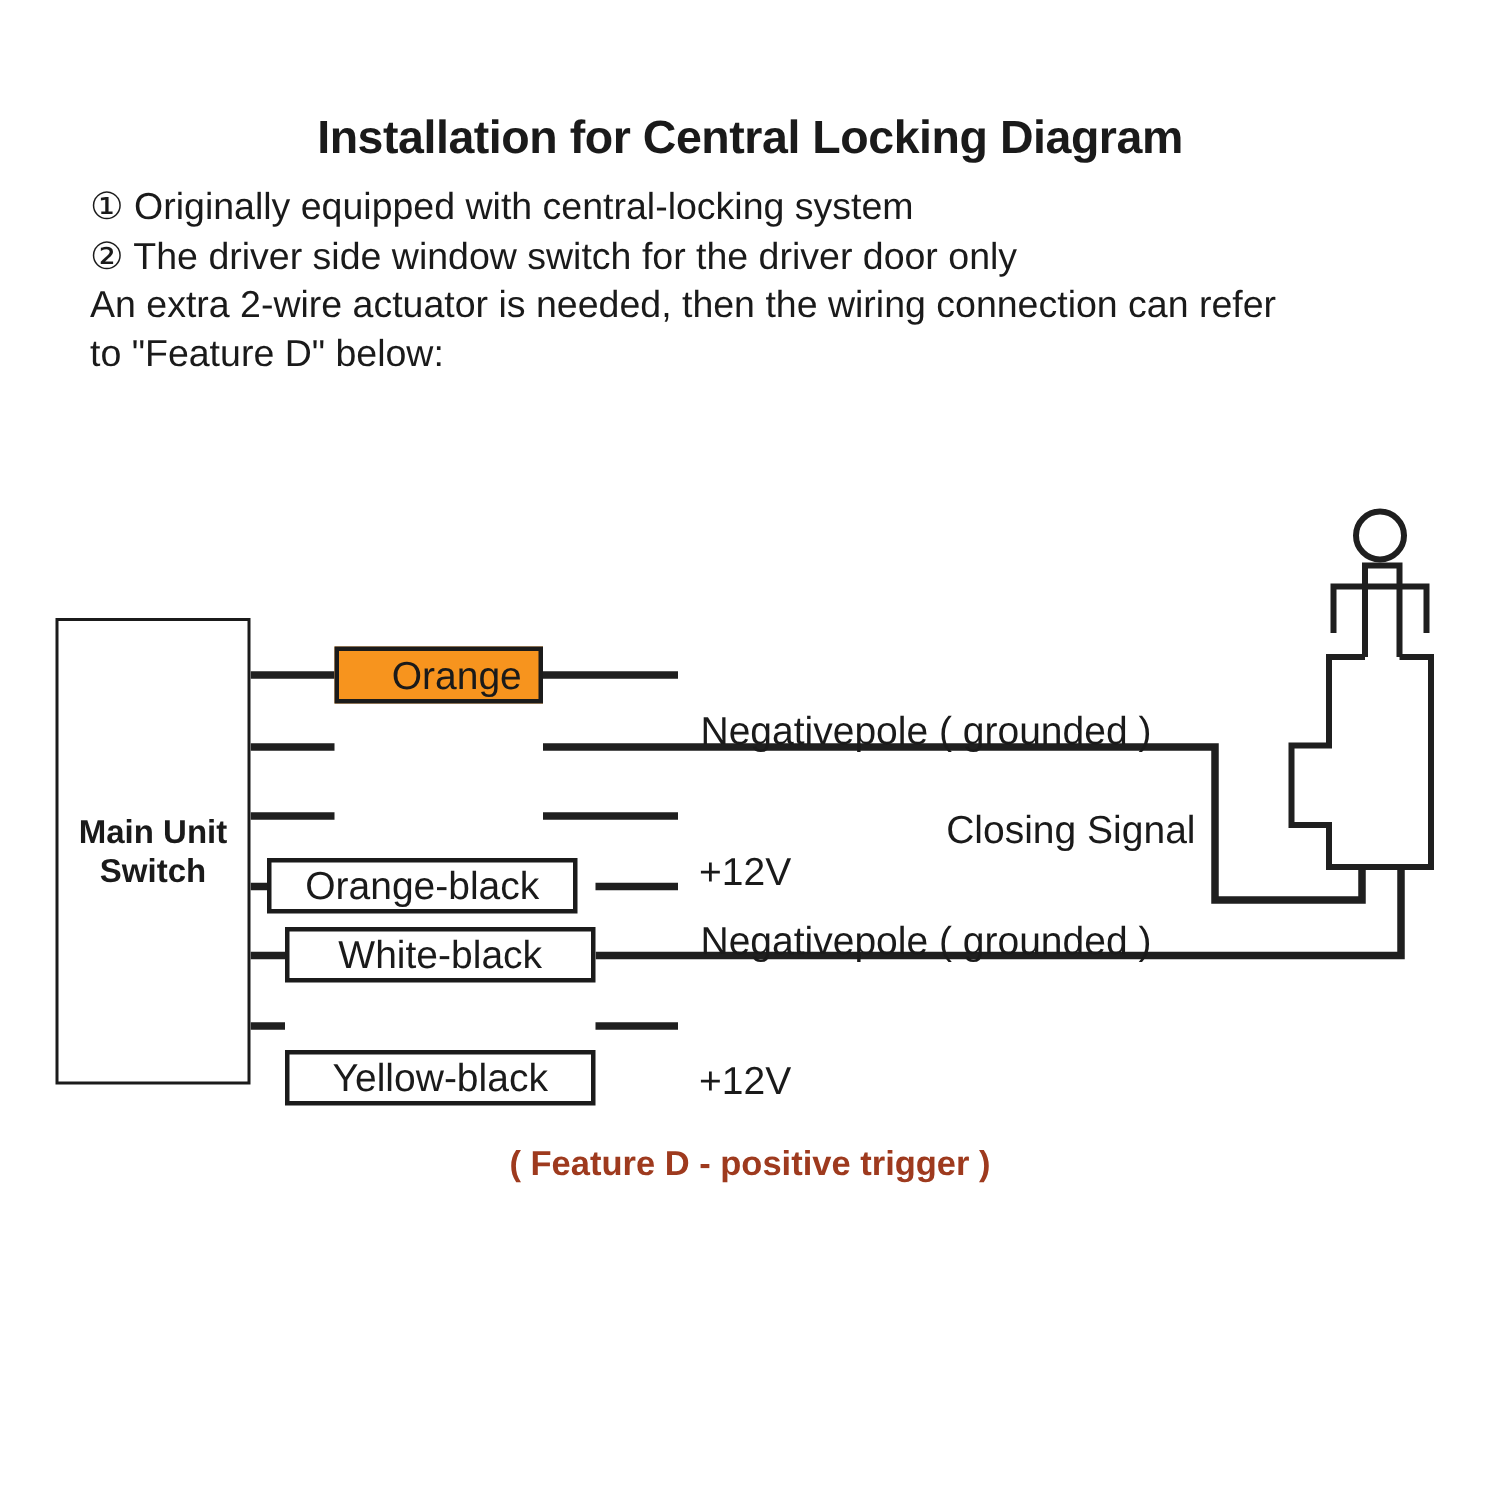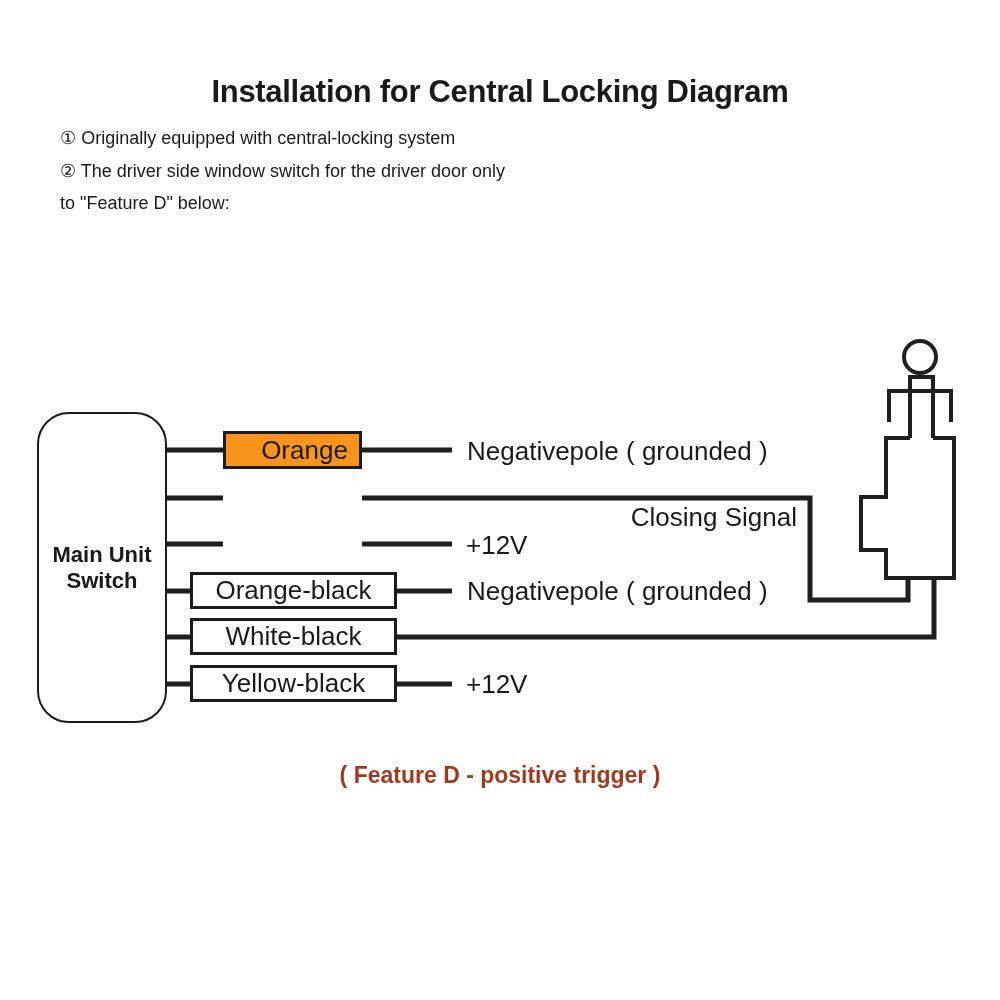--- a/index.html
+++ b/index.html
@@ -5,42 +5,41 @@
   html,body { margin:0; padding:0; background:#ffffff; }
   .page {
     position:relative; width:1000px; height:1000px; background:#ffffff;
     font-family:"Liberation Sans", sans-serif; color:#1a1a1a; overflow:hidden;
   }
   .title {
     position:absolute; left:0; top:74px; width:1000px; text-align:center;
     font-size:31px; font-weight:bold; letter-spacing:-0.3px; white-space:nowrap;
   }
   .intro {
-    position:absolute; left:60px; top:122px; font-size:18px; line-height:32.5px;
+    position:absolute; left:60px; top:122px; font-size:25px; line-height:32.5px;
     white-space:nowrap;
   }
   .svg-layer { position:absolute; left:0; top:0; width:1000px; height:1000px; }
   .box {
     position:absolute; box-sizing:border-box; background:#ffffff;
     border:3px solid #1b1b1b; display:flex; align-items:center; justify-content:center;
     font-size:26px; white-space:nowrap;
   }
   .main-box {
     left:37px; top:412px; width:130px; height:311px; border-width:2.5px;
     font-weight:bold; font-size:22px; line-height:26px; text-align:center;
     white-space:pre-line;
-    border-radius:32px;
   }
   .wl0 { left:223px; top:431px; width:139px; height:38px; }
   .wl1 { left:223px; top:479px; width:139px; height:38px; }
   .wl2 { left:223px; top:525px; width:139px; height:38px; }
-  .wl3 { left:190px; top:572px; width:207px; height:37px; }
+  .wl3 { left:178px; top:572px; width:207px; height:37px; }
   .wl4 { left:190px; top:618px; width:207px; height:37px; }
-  .wl5 { left:190px; top:665px; width:207px; height:37px; }
-  .sig { position:absolute; font-size:26px; white-space:nowrap; }
+  .wl5 { left:190px; top:700px; width:207px; height:37px; }
+  .sig { position:absolute; font-size:26px; white-space:nowrap;margin-top:36px; }
   .sig0 { left:467px; top:436px; }
   .sig1 { right:203px; top:502px; }
   .sig2 { left:466px; top:530px; }
   .sig3 { left:467px; top:576px; }
   .sig4 { right:65px; top:644px; }
   .sig5 { left:466px; top:669px; }
   .caption {
     position:absolute; left:0; top:762px; width:1000px; text-align:center;
     font-size:23px; font-weight:600; color:#9e3a1e; white-space:nowrap;
   }
@@ -48,20 +47,21 @@
 </head>
 <body>
 
 <div class="page">
 
   <div class="title">Installation for Central Locking Diagram</div>
 
   <div class="intro">
     <div>① Originally equipped with central-locking system</div>
     <div>② The driver side window switch for the driver door only</div>
+    <div>An extra 2-wire actuator is needed, then the wiring connection can refer</div>
     <div>to "Feature D" below:</div>
   </div>
 
   <svg class="svg-layer" viewBox="0 0 1000 1000">
     <g stroke="#1f1f1f" stroke-width="5" fill="none">
       <path d="M167 450 H223"></path>
       <path d="M362 450 H452"></path>
       <path d="M167 498 H223"></path>
       <path d="M362 498 H810 V600 H908 V578"></path>
       <path d="M167 544 H223"></path>

